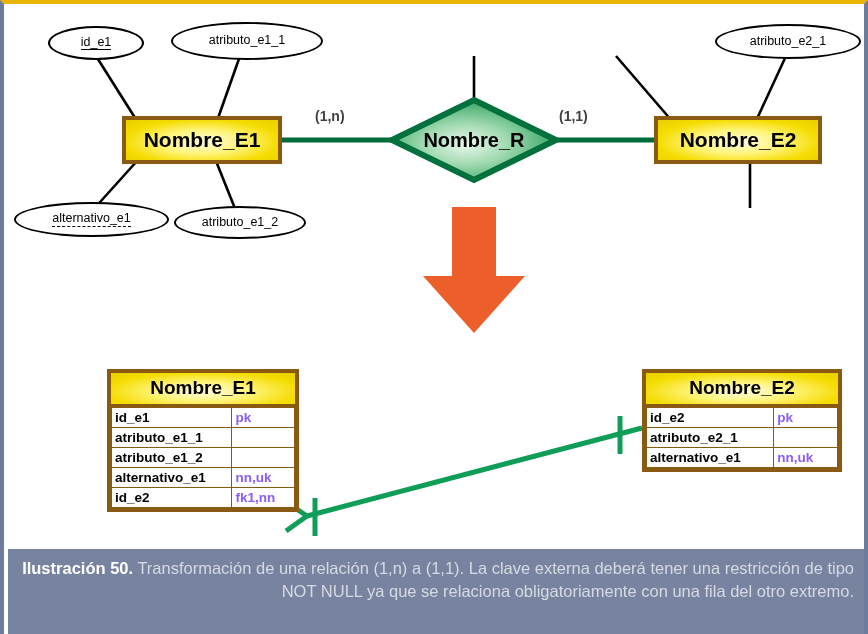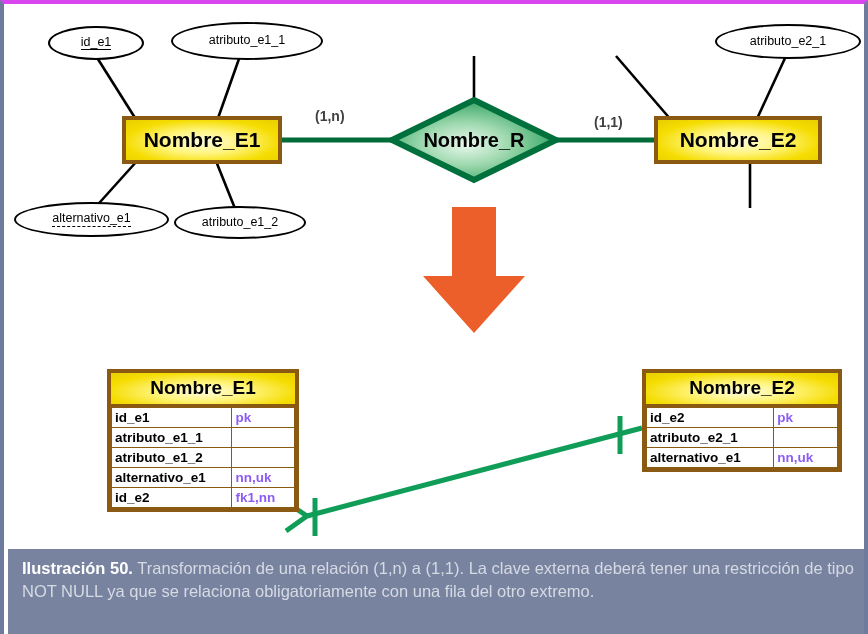--- a/index.html
+++ b/index.html
@@ -11,21 +11,21 @@
     font-family: "Liberation Sans", sans-serif;
   }
   #page {
     position: relative;
     width: 868px;
     height: 634px;
     background: #ffffff;
     box-sizing: border-box;
     border-left: 4px solid #6e7b9c;
     border-right: 4px solid #6e7b9c;
-    border-top: 4px solid #d946ef;
+    border-top: 4px solid #eab308;
     overflow: hidden;
   }
   #diagram-area {
     position: absolute;
     left: 0; top: 0;
     width: 860px;
     height: 545px;
     background: #ffffff;
   }
   #svg-canvas {
@@ -118,20 +118,21 @@
     left: 4px;
     top: 545px;
     width: 860px;
     height: 85px;
     background: #78839f;
     box-sizing: border-box;
     padding: 8px 14px 0 14px;
     color: #d6dae4;
     font-size: 16.5px;
     line-height: 1.42;
+    text-align: right;
   }
   #caption-bar .cap-strong {
     color: #ffffff;
     font-weight: bold;
   }
 </style>
 </head>
 <body>
 
 <div id="page">
@@ -204,21 +205,21 @@
 
     <div class="er-entity" style="left:118px; top:112px; width:160px; height:48px;">Nombre_E1</div>
 
     <div class="er-entity" style="left:650px; top:112px; width:168px; height:48px;">Nombre_E2</div>
 
     <div style="position:absolute; left:390px; top:122px; width:160px; height:28px;
                 display:flex; align-items:center; justify-content:center;
                 font-size:20px; font-weight:bold; color:#000; white-space:nowrap;">Nombre_R</div>
 
     <div class="card-label" style="left:311px; top:104px;">(1,n)</div>
-    <div class="card-label" style="left:590px; top:104px;margin-top:6px;">(1,1)</div>
+    <div class="card-label" style="left:555px; top:104px;">(1,1)</div>
 
     <div class="rel-table" style="left:103px; top:365px; width:192px;">
       <div class="tbl-title">Nombre_E1</div>
       <table>
         <tbody>
           <tr>
             <td class="col-name" style="width:62%">id_e1</td>
             <td class="col-constraint">pk</td>
           </tr>
           <tr>

